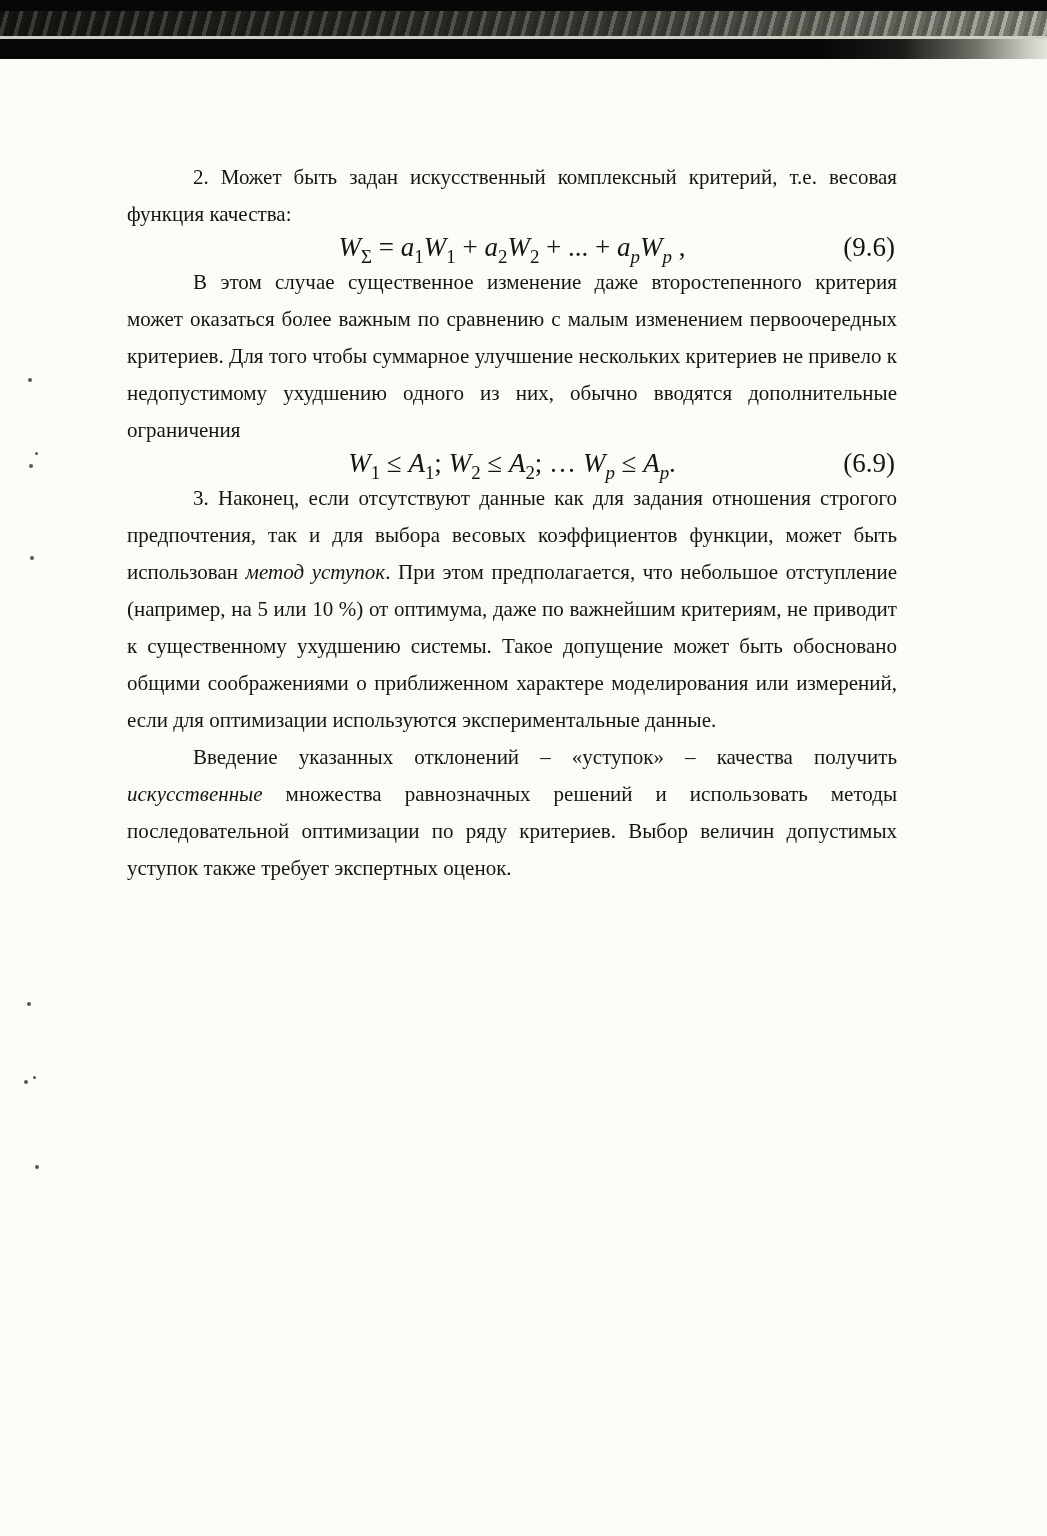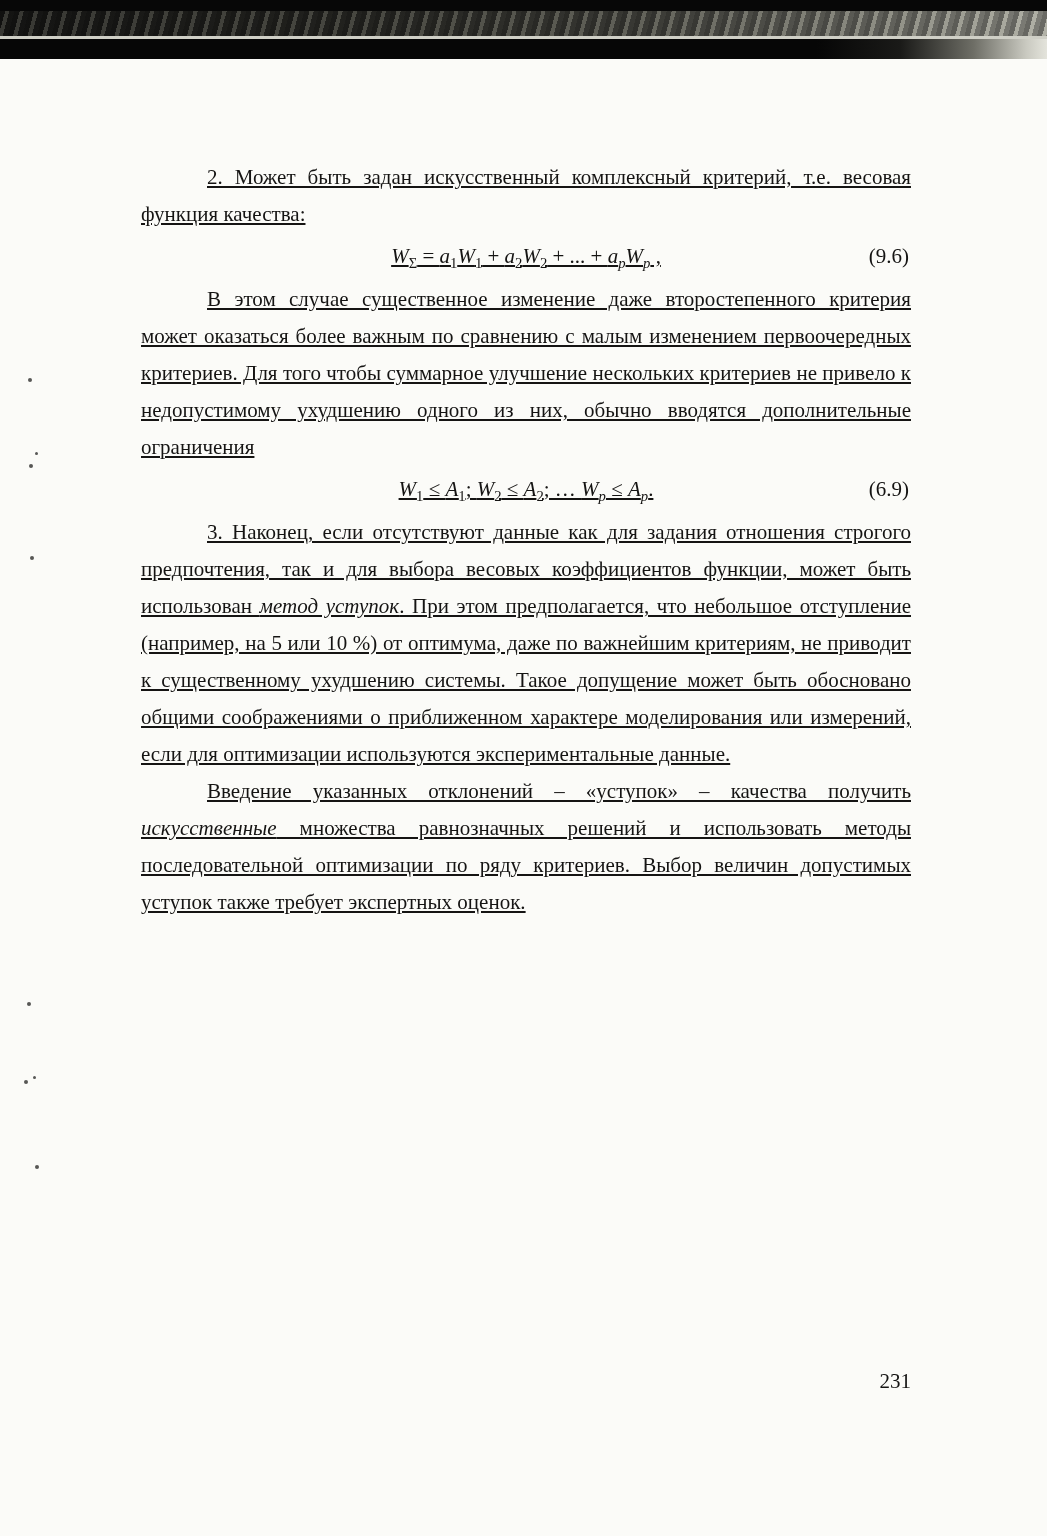--- a/index.html
+++ b/index.html
@@ -24,36 +24,35 @@
       linear-gradient(100deg,#1e1e1c 0%,#34342f 35%,#55554e 60%,#8c8c83 82%,#c2c2b8 100%);
   }
   .bgap{height:3px;background:#cfcfc6;}
   .b3{
     height:20px;
     background:linear-gradient(to right,#060606 0%,#060606 78%,#1a1a18 86%,#6e6e66 93%,#c9c9c0 98%,#e4e4dc 100%);
   }
 
   
   .body-text{
-    position:absolute;left:141px;top:159px;width:770px;
+    position:absolute;left:127px;top:159px;width:770px;
     font-size:21px;line-height:37px;
     text-align:justify;
-    text-decoration:underline;
   }
   .body-text p{margin:0;}
   .indent{text-indent:66px;}
 
   .it{font-style:italic;}
   .sb{font-size:70%;position:relative;top:0.35em;letter-spacing:0;}
 
   .equation{
     position:relative;
     display:flex;justify-content:center;align-items:baseline;
-    line-height:42px;margin:2px 0;
-    font-size:21px;text-align:right;text-indent:0;
+    line-height:24px;margin:2px 0;
+    font-size:27px;text-align:right;text-indent:0;
   }
   .eq-num{position:absolute;right:2px;font-style:normal;}
 
   .page-num{
     position:absolute;top:1366px;left:141px;width:770px;
     text-align:right;font-size:21px;line-height:30px;
   }
 
   
   .speck{position:absolute;background:#3a3a38;border-radius:50%;opacity:.85;}
@@ -97,15 +96,14 @@
     </div>
 
 
 
     <p class="indent"><span>3. Наконец, если отсутствуют данные как для задания отношения строгого предпочтения, так и для выбора весовых коэффициентов функции, может быть использован </span><span class="it">метод уступок</span><span>. При этом предполагается, что небольшое отступление (например, на 5 или 10 %) от оптимума, даже по важнейшим критериям, не приводит к существенному ухудшению системы. Такое допущение может быть обосновано общими соображениями о приближенном характере моделирования или измерений, если для оптимизации используются экспериментальные данные.</span></p>
 
     <p class="indent"><span>Введение указанных отклонений – «уступок» – качества получить </span><span class="it">искусственные</span><span> множества равнозначных решений и использовать методы последовательной оптимизации по ряду критериев. Выбор величин допустимых уступок также требует экспертных оценок.</span></p>
 
   </div>
 
-  <div class="page-num">231</div>
 
 </div>
 
 </body></html>

